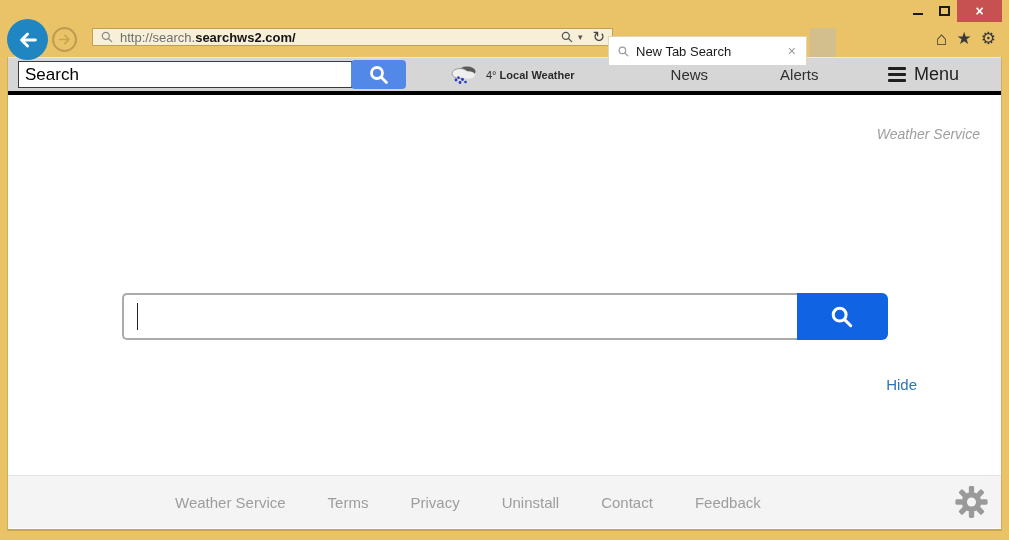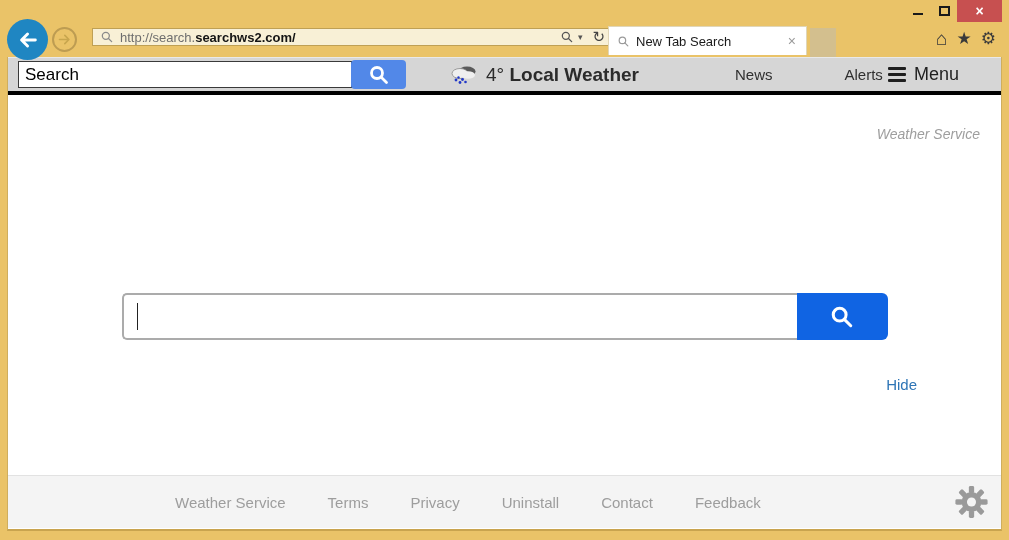--- a/index.html
+++ b/index.html
@@ -23,42 +23,42 @@
   .fwd-btn { position:absolute; left:52px; top:1px; width:25px; height:25px; border-radius:50%;
              border:2px solid #bd9c52; display:flex; align-items:center; justify-content:center; }
   .addressbar { position:absolute; left:80px; top:2px; width:521px; height:18px; background:#f8f0d6;
                 border:1px solid #bfa054; display:flex; align-items:center; padding:0 7px;margin-left:12px; }
   .addressbar .url { font-size:13px; margin-left:6px; white-space:nowrap; }
   .url-prefix { color:#6e6e6e; }
   .url-domain { color:#141414; font-weight:bold; }
   .addr-right { margin-left:auto; display:flex; align-items:center; gap:4px; }
   .caret-down { font-size:9px; color:#555; }
   .refresh-glyph { font-size:15px; color:#444; margin-left:6px; }
-  .tab { position:absolute; left:608px; top:0; width:199px; height:29px; background:#fff;
+  .tab { position:absolute; left:608px; top:10px; width:199px; height:29px; background:#fff;
          border:1px solid #e0d6b8; border-bottom:none; display:flex; align-items:center; padding:0 8px; }
   .tab-title { font-size:13px; color:#1a1a1a; margin-left:6px; flex:1; white-space:nowrap; overflow:hidden; }
   .tab-close { color:#9a9a9a; font-size:14px; padding:0 2px; }
   .newtab-stub { position:absolute; left:810px; top:2px; width:26px; height:29px; background:#d3bf8e; }
   .nav-icons { position:absolute; right:13px; top:3px; display:flex; align-items:center; gap:9px;
                font-size:17px; color:#3a3a3a; }
   .nav-icons span { line-height:1; }
 
   
   .frame { margin:0 7px; height:474px; border-left:1px solid #cfae5e; border-right:1px solid #cfae5e;
            border-bottom:2px solid #c9a44f; background:#fff; }
 
   
   .toolbar { height:38px; background:#d6d6d6; border-top:1px solid #e9e9e9; border-bottom:4px solid #000000;
              display:flex; align-items:center; padding:0 10px; }
   .tb-search { display:flex; align-items:center; }
   .tb-input { width:334px; height:27px; border:1px solid #3a3a3a; font-size:17px; padding:1px 6px;
               color:#000; font-family:"Liberation Sans", sans-serif; outline:none; background:#fff; }
   .tb-btn { width:55px; height:29px; margin-left:-1px; background:#5288e8; border:none; border-radius:4px;
             display:flex; align-items:center; justify-content:center; cursor:pointer; }
-  .weather { display:flex; align-items:center; margin-left:44px; font-size:19px; color:#2b2b2b; }
+  .weather { display:flex; align-items:center; margin-left:44px; font-size:11px; color:#2b2b2b; }
   .weather-text { margin-left:8px; white-space:nowrap; }
   .weather-label { font-weight:bold; }
   .tb-link { font-size:15px; color:#2f2f2f; cursor:pointer; }
   .tb-news { margin-left:96px; }
   .tb-alerts { margin-left:72px; }
   .menu { margin-left:auto; margin-right:32px; display:flex; align-items:center; gap:8px;
           font-size:18px; color:#1f1f1f; cursor:pointer; }
   .bars { display:flex; flex-direction:column; gap:3px; }
   .bars div { width:18px; height:3px; background:#1f1f1f; border-radius:1px; }
 

